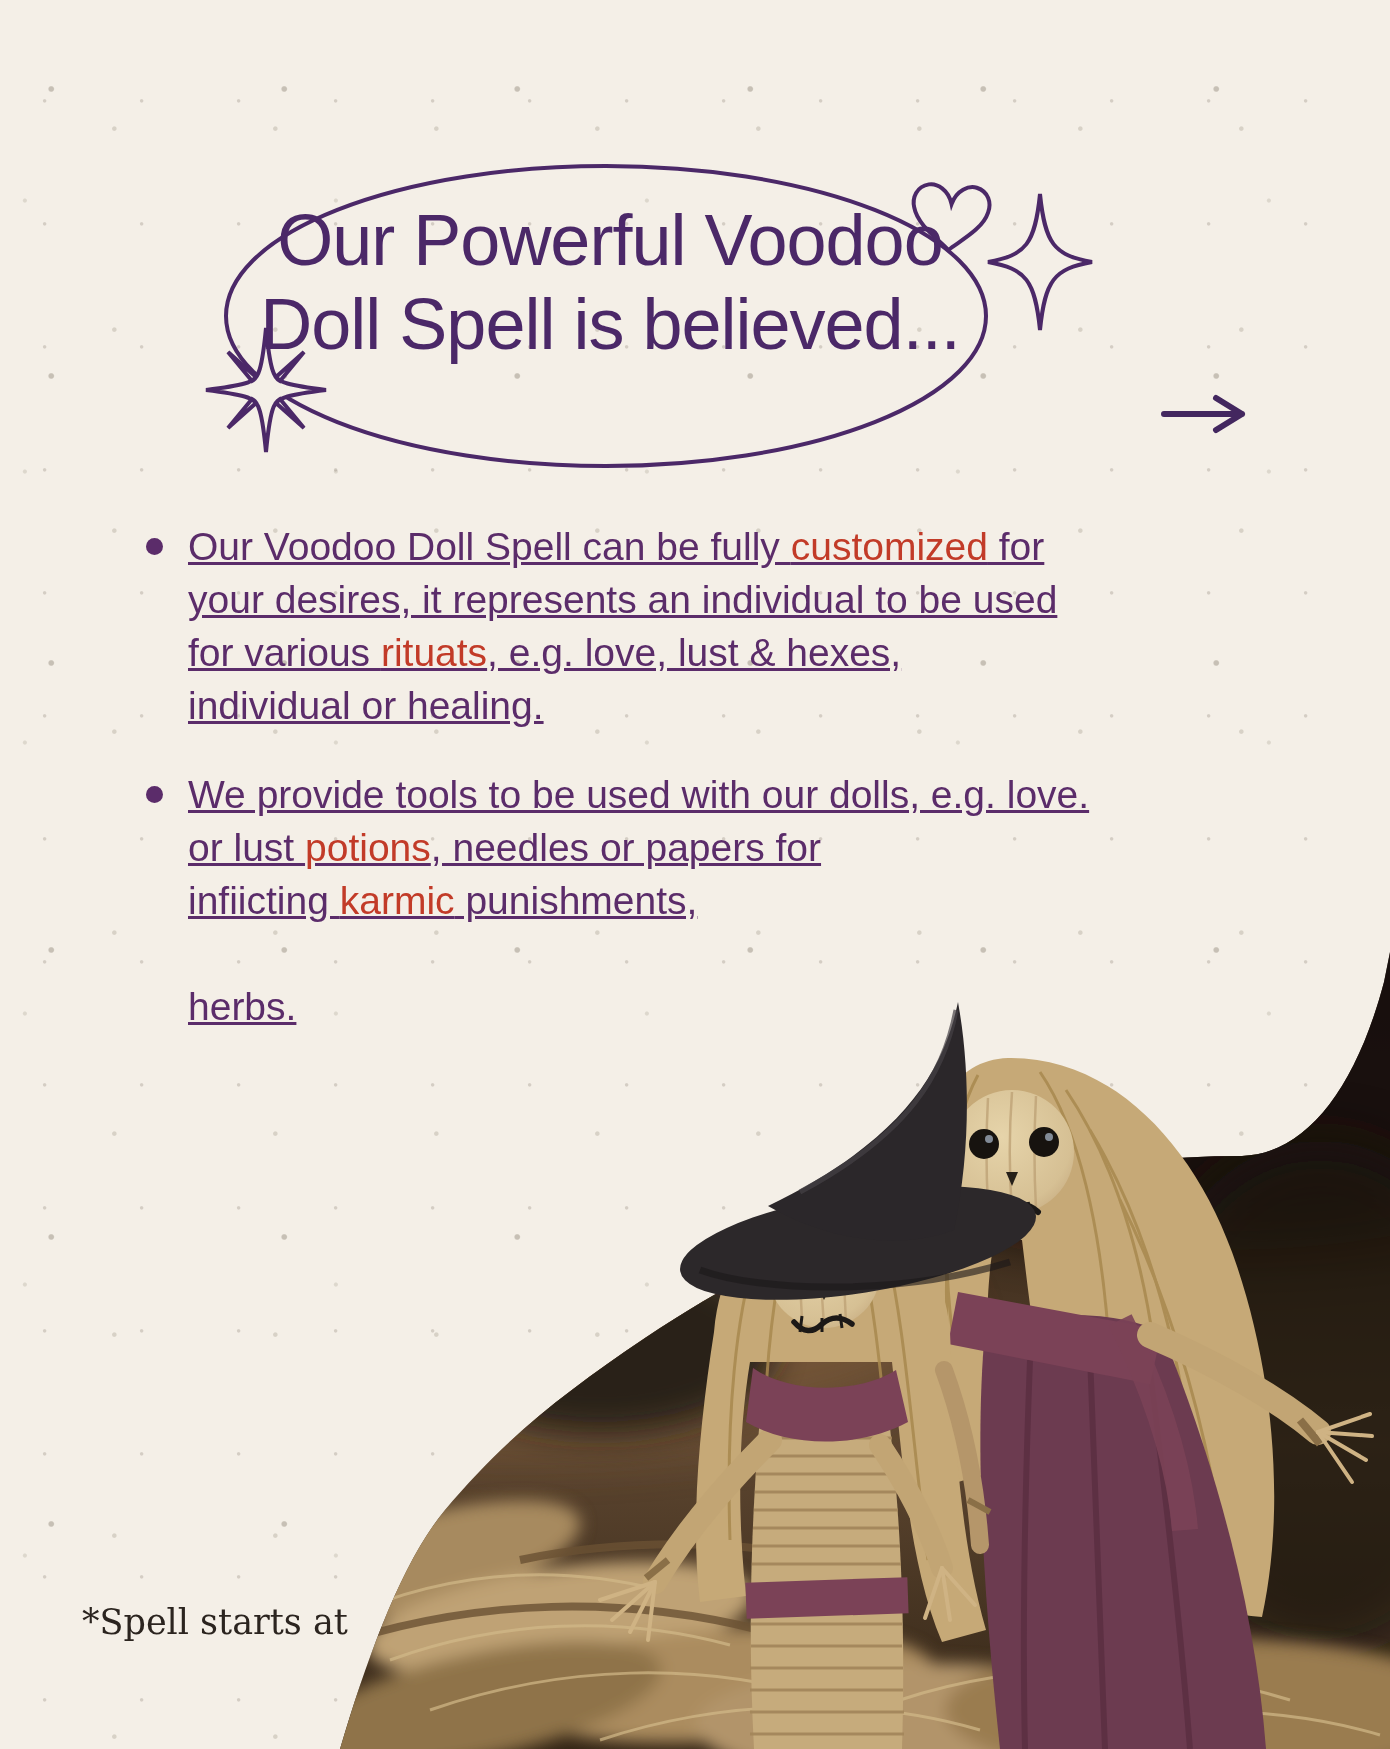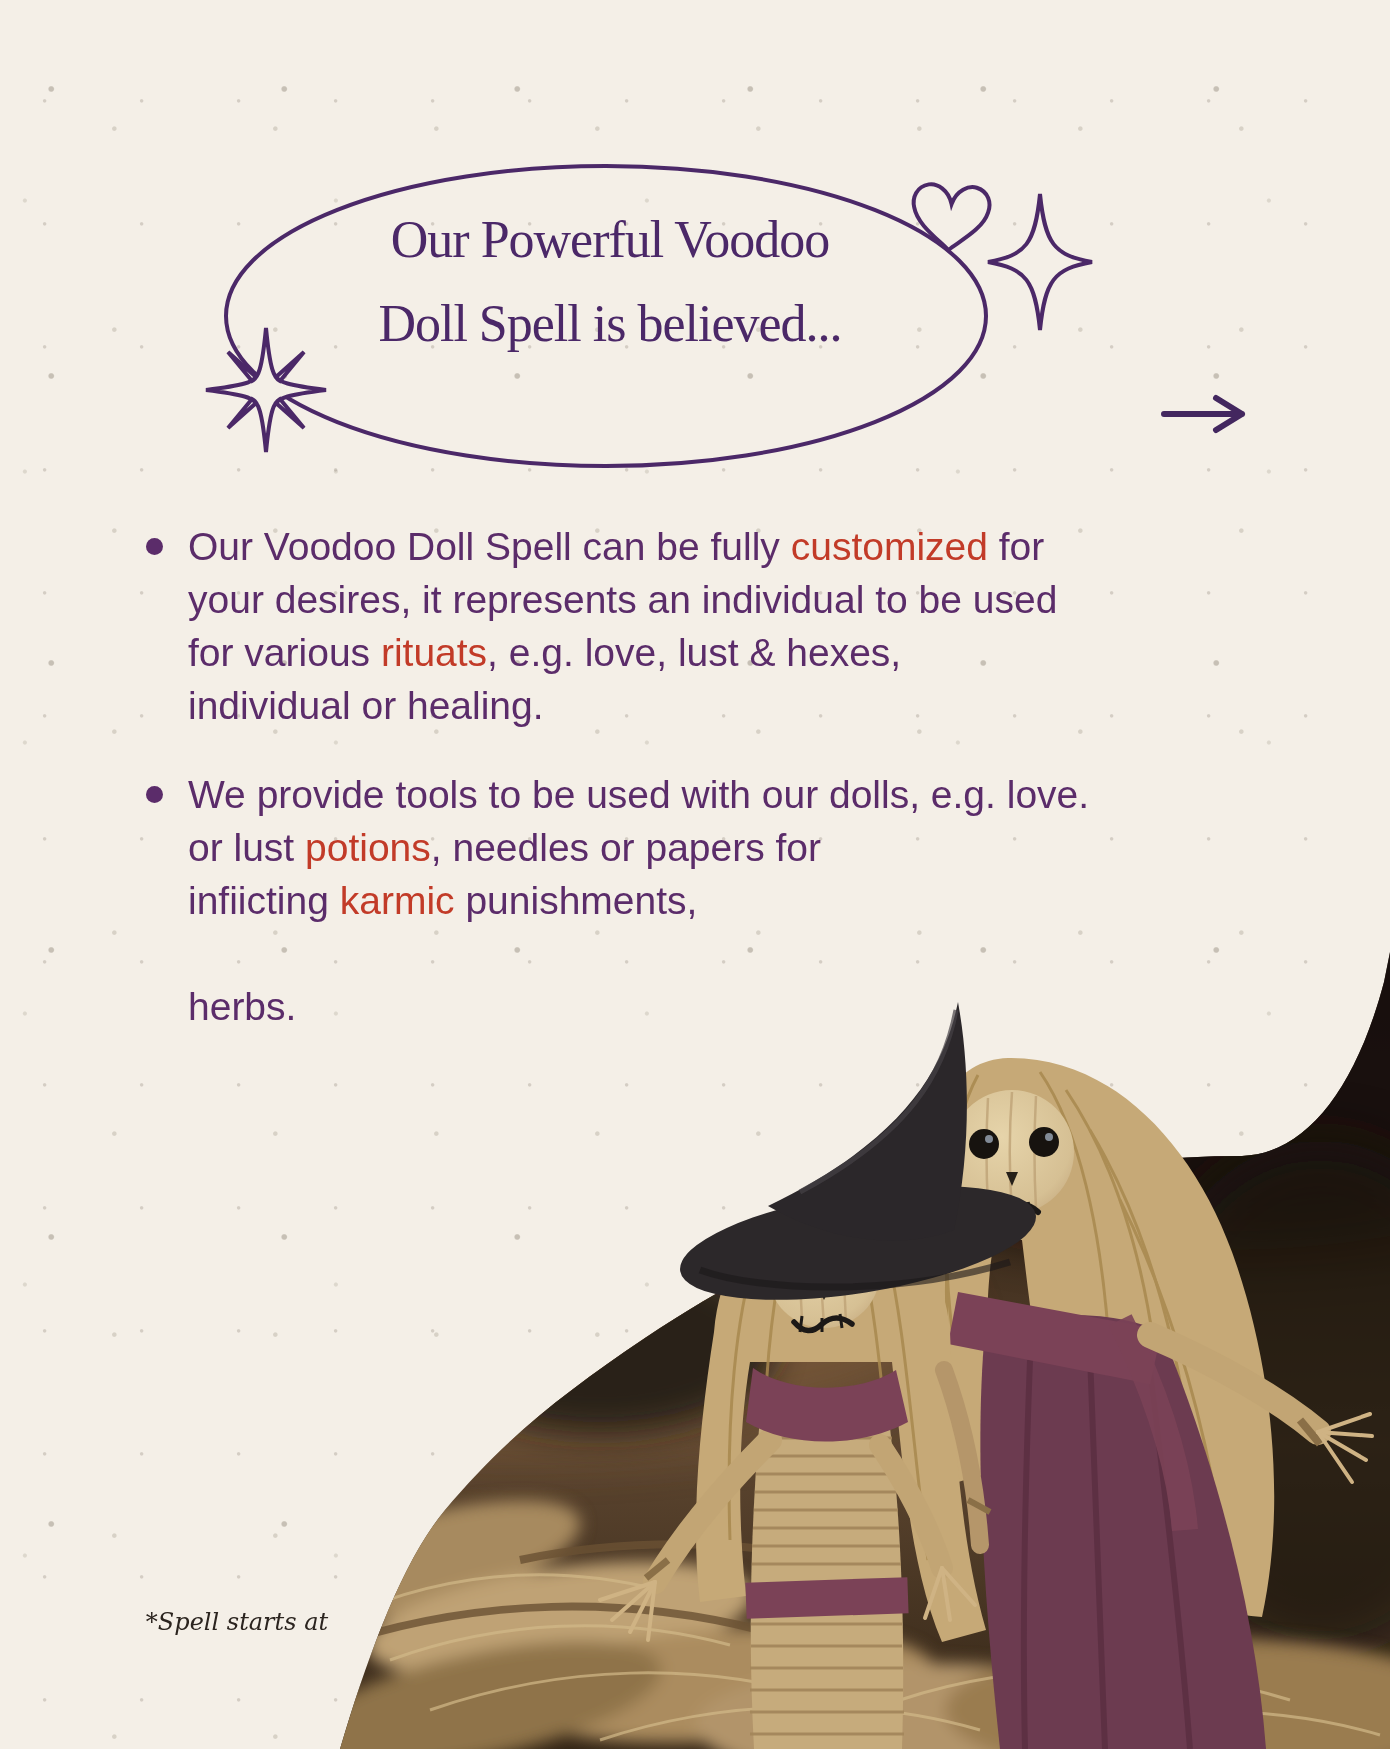--- a/index.html
+++ b/index.html
@@ -20,41 +20,41 @@
       radial-gradient(circle at 22% 31%, rgba(125,115,100,.38) 2.2px, transparent 3.4px),
       radial-gradient(circle at 71% 64%, rgba(150,140,124,.30) 1.7px, transparent 2.8px),
       radial-gradient(circle at 46% 82%, rgba(120,110,96,.26) 1.2px, transparent 2.2px),
       radial-gradient(circle at 8% 74%, rgba(140,130,112,.22) 1.5px, transparent 2.6px);
     background-size:233px 287px,161px 201px,97px 123px,311px 271px;
   }
   .deco-svg{position:absolute;left:0;top:0;}
   .title{
     position:absolute;left:225px;top:198px;width:770px;
     text-align:center;
-    font-family:Liberation Serif, serif;
-    font-size:52px;line-height:84px;letter-spacing:-1px;
+    font-family:Liberation Sans, sans-serif;
+    font-size:72px;line-height:84px;letter-spacing:-1px;
     color:var(--title);
   }
   .arrow-svg{position:absolute;left:1150px;top:385px;}
   .bullets{
     position:absolute;left:146px;top:520px;width:1030px;
     margin:0;padding:0;list-style:none;
     font-size:39px;line-height:53px;color:var(--body);
   }
-  .bullets li{position:relative;padding-left:42px;margin:0 0 36px 0;}
+  .bullets li{position:relative;padding-left:42px;margin:0 0 36px 0;text-decoration:underline;}
   .bullets li::before{
     content:"";position:absolute;left:0;top:18px;width:17px;height:17px;
     border-radius:50%;background:var(--body);
   }
   .bullets .accent{color:var(--accent);}
   .price{
     position:absolute;left:82px;top:1598px;width:310px;
-    text-align:center;
+    text-align:left;
     font-family:"DejaVu Serif",serif;
-    font-size:24px;line-height:48px;color:var(--ink);font-style:italic;
+    font-size:35px;line-height:48px;color:var(--ink);
   }
   .photo-svg{position:absolute;left:0;top:0;pointer-events:none;}
 </style>
 </head>
 <body>
 
 <div class="page">
 
   <svg class="deco-svg" width="1390" height="520" viewBox="0 0 1390 520">
     <g>

